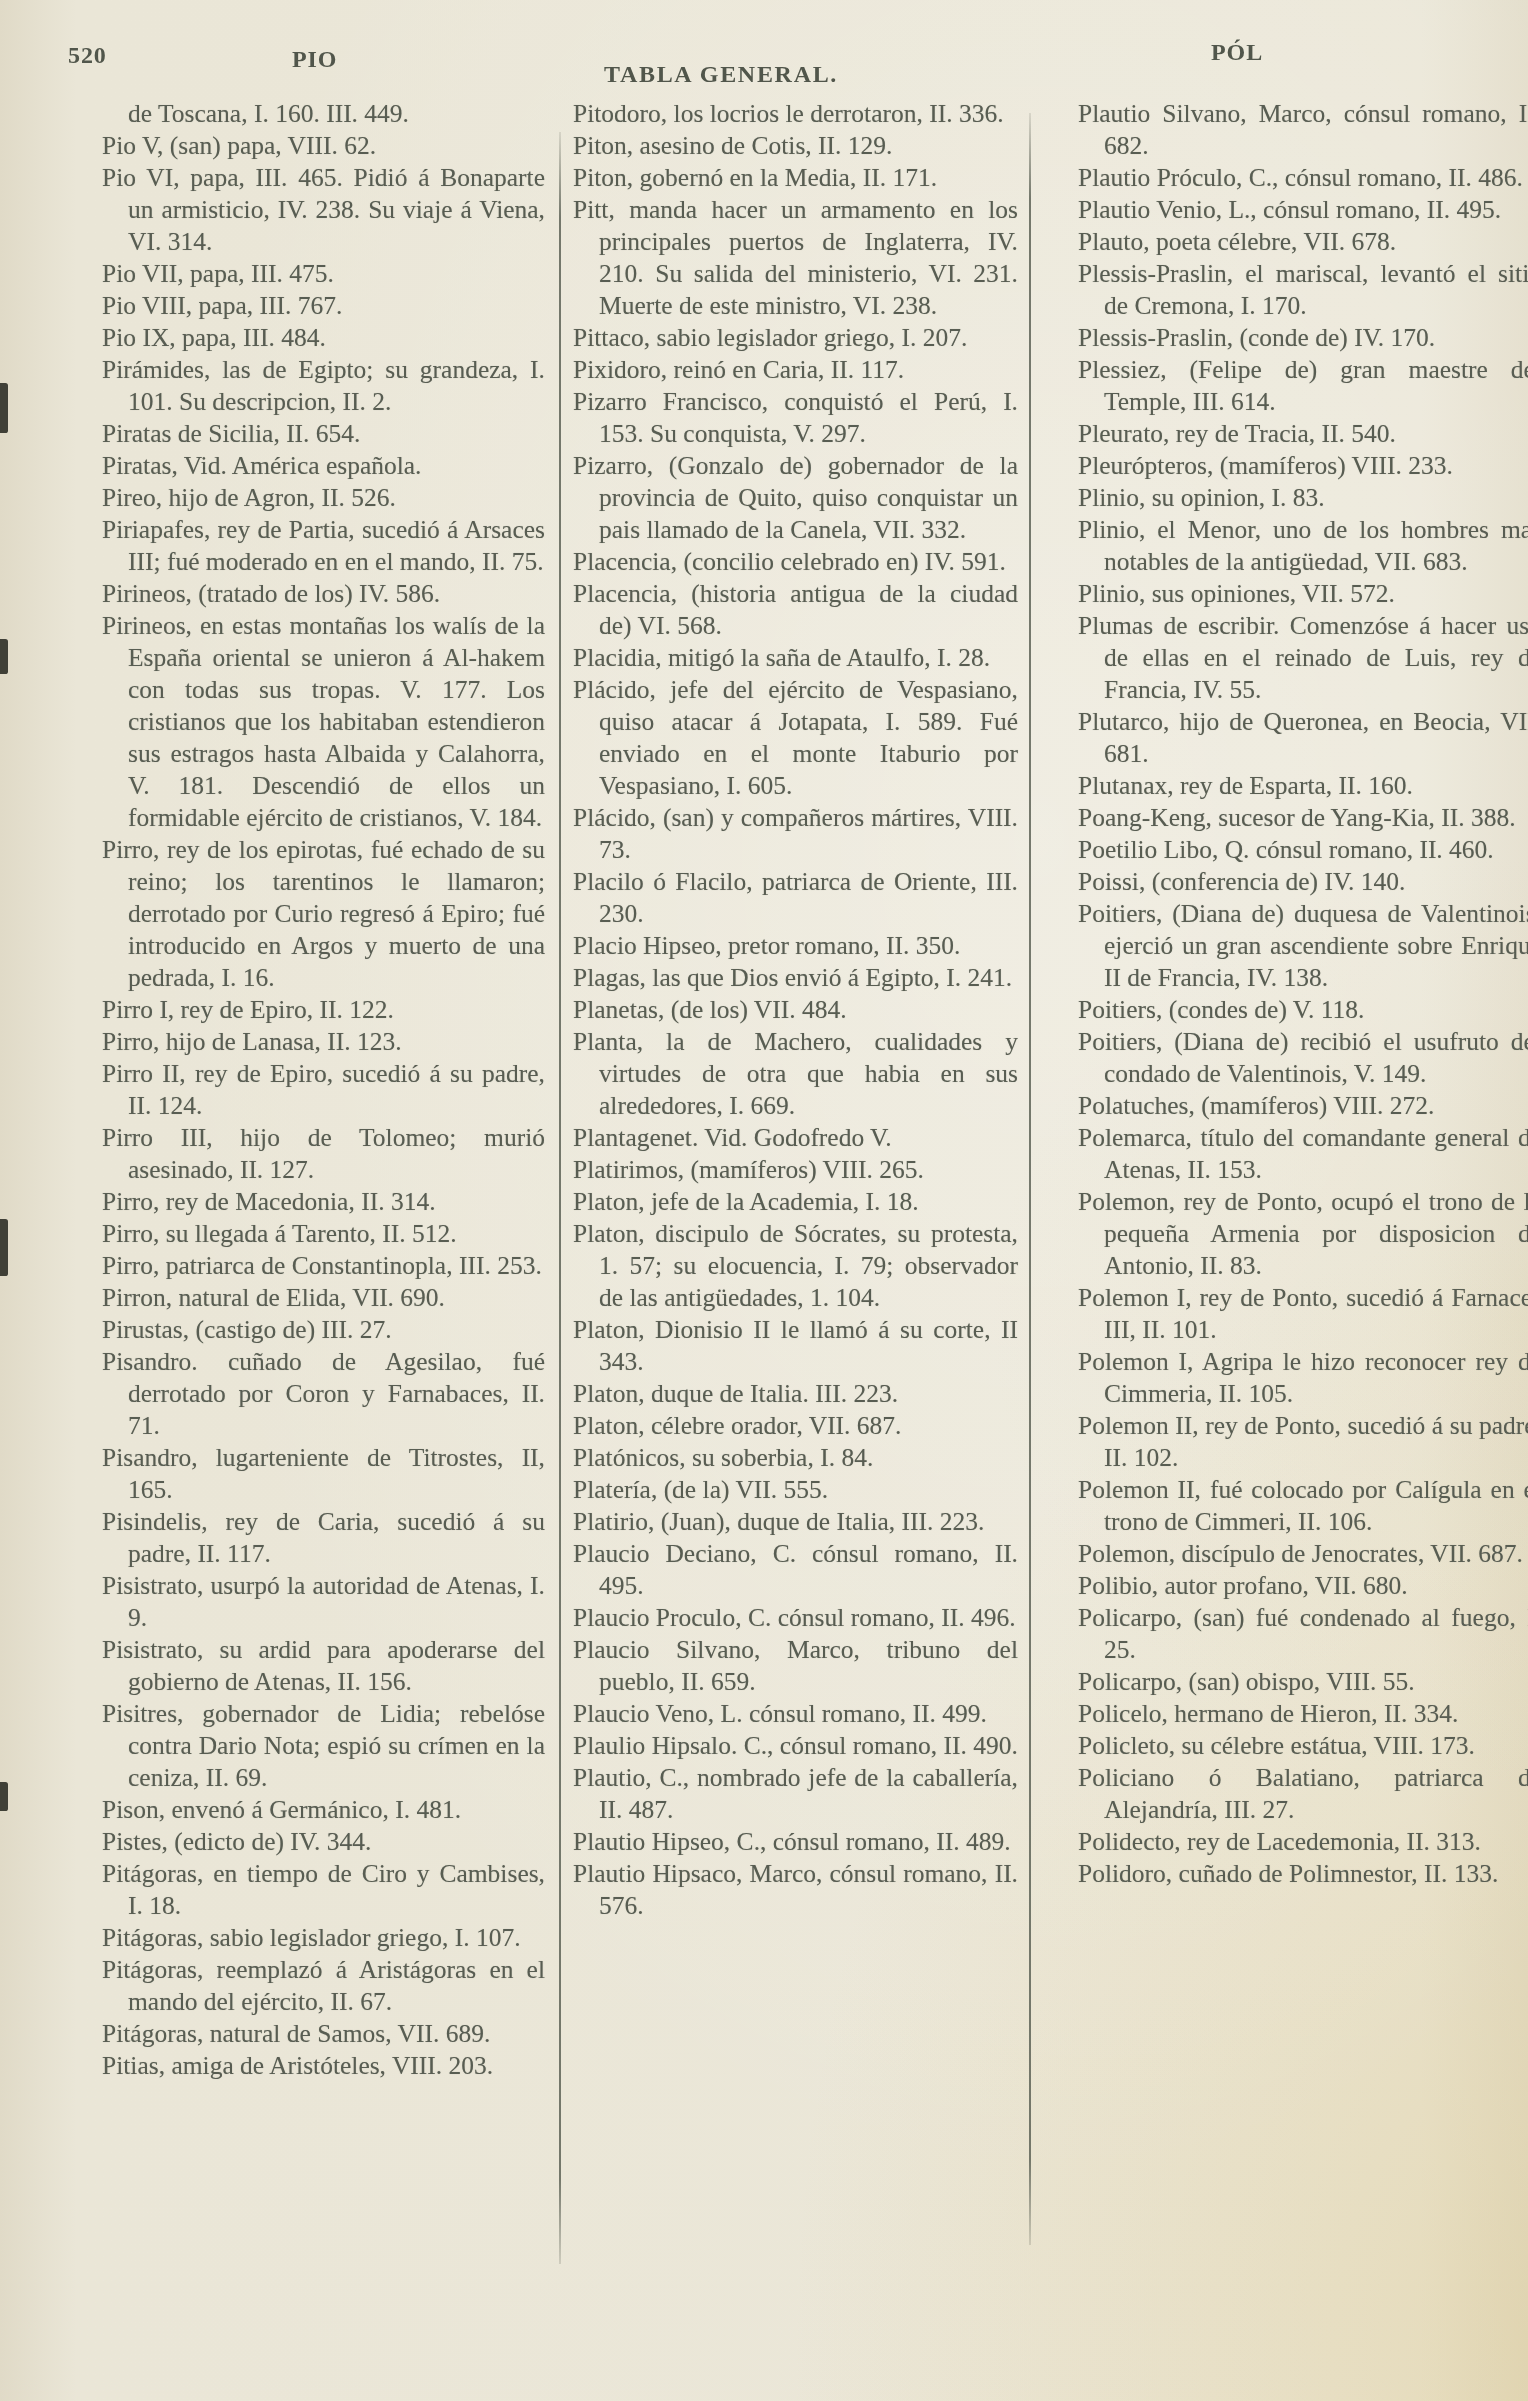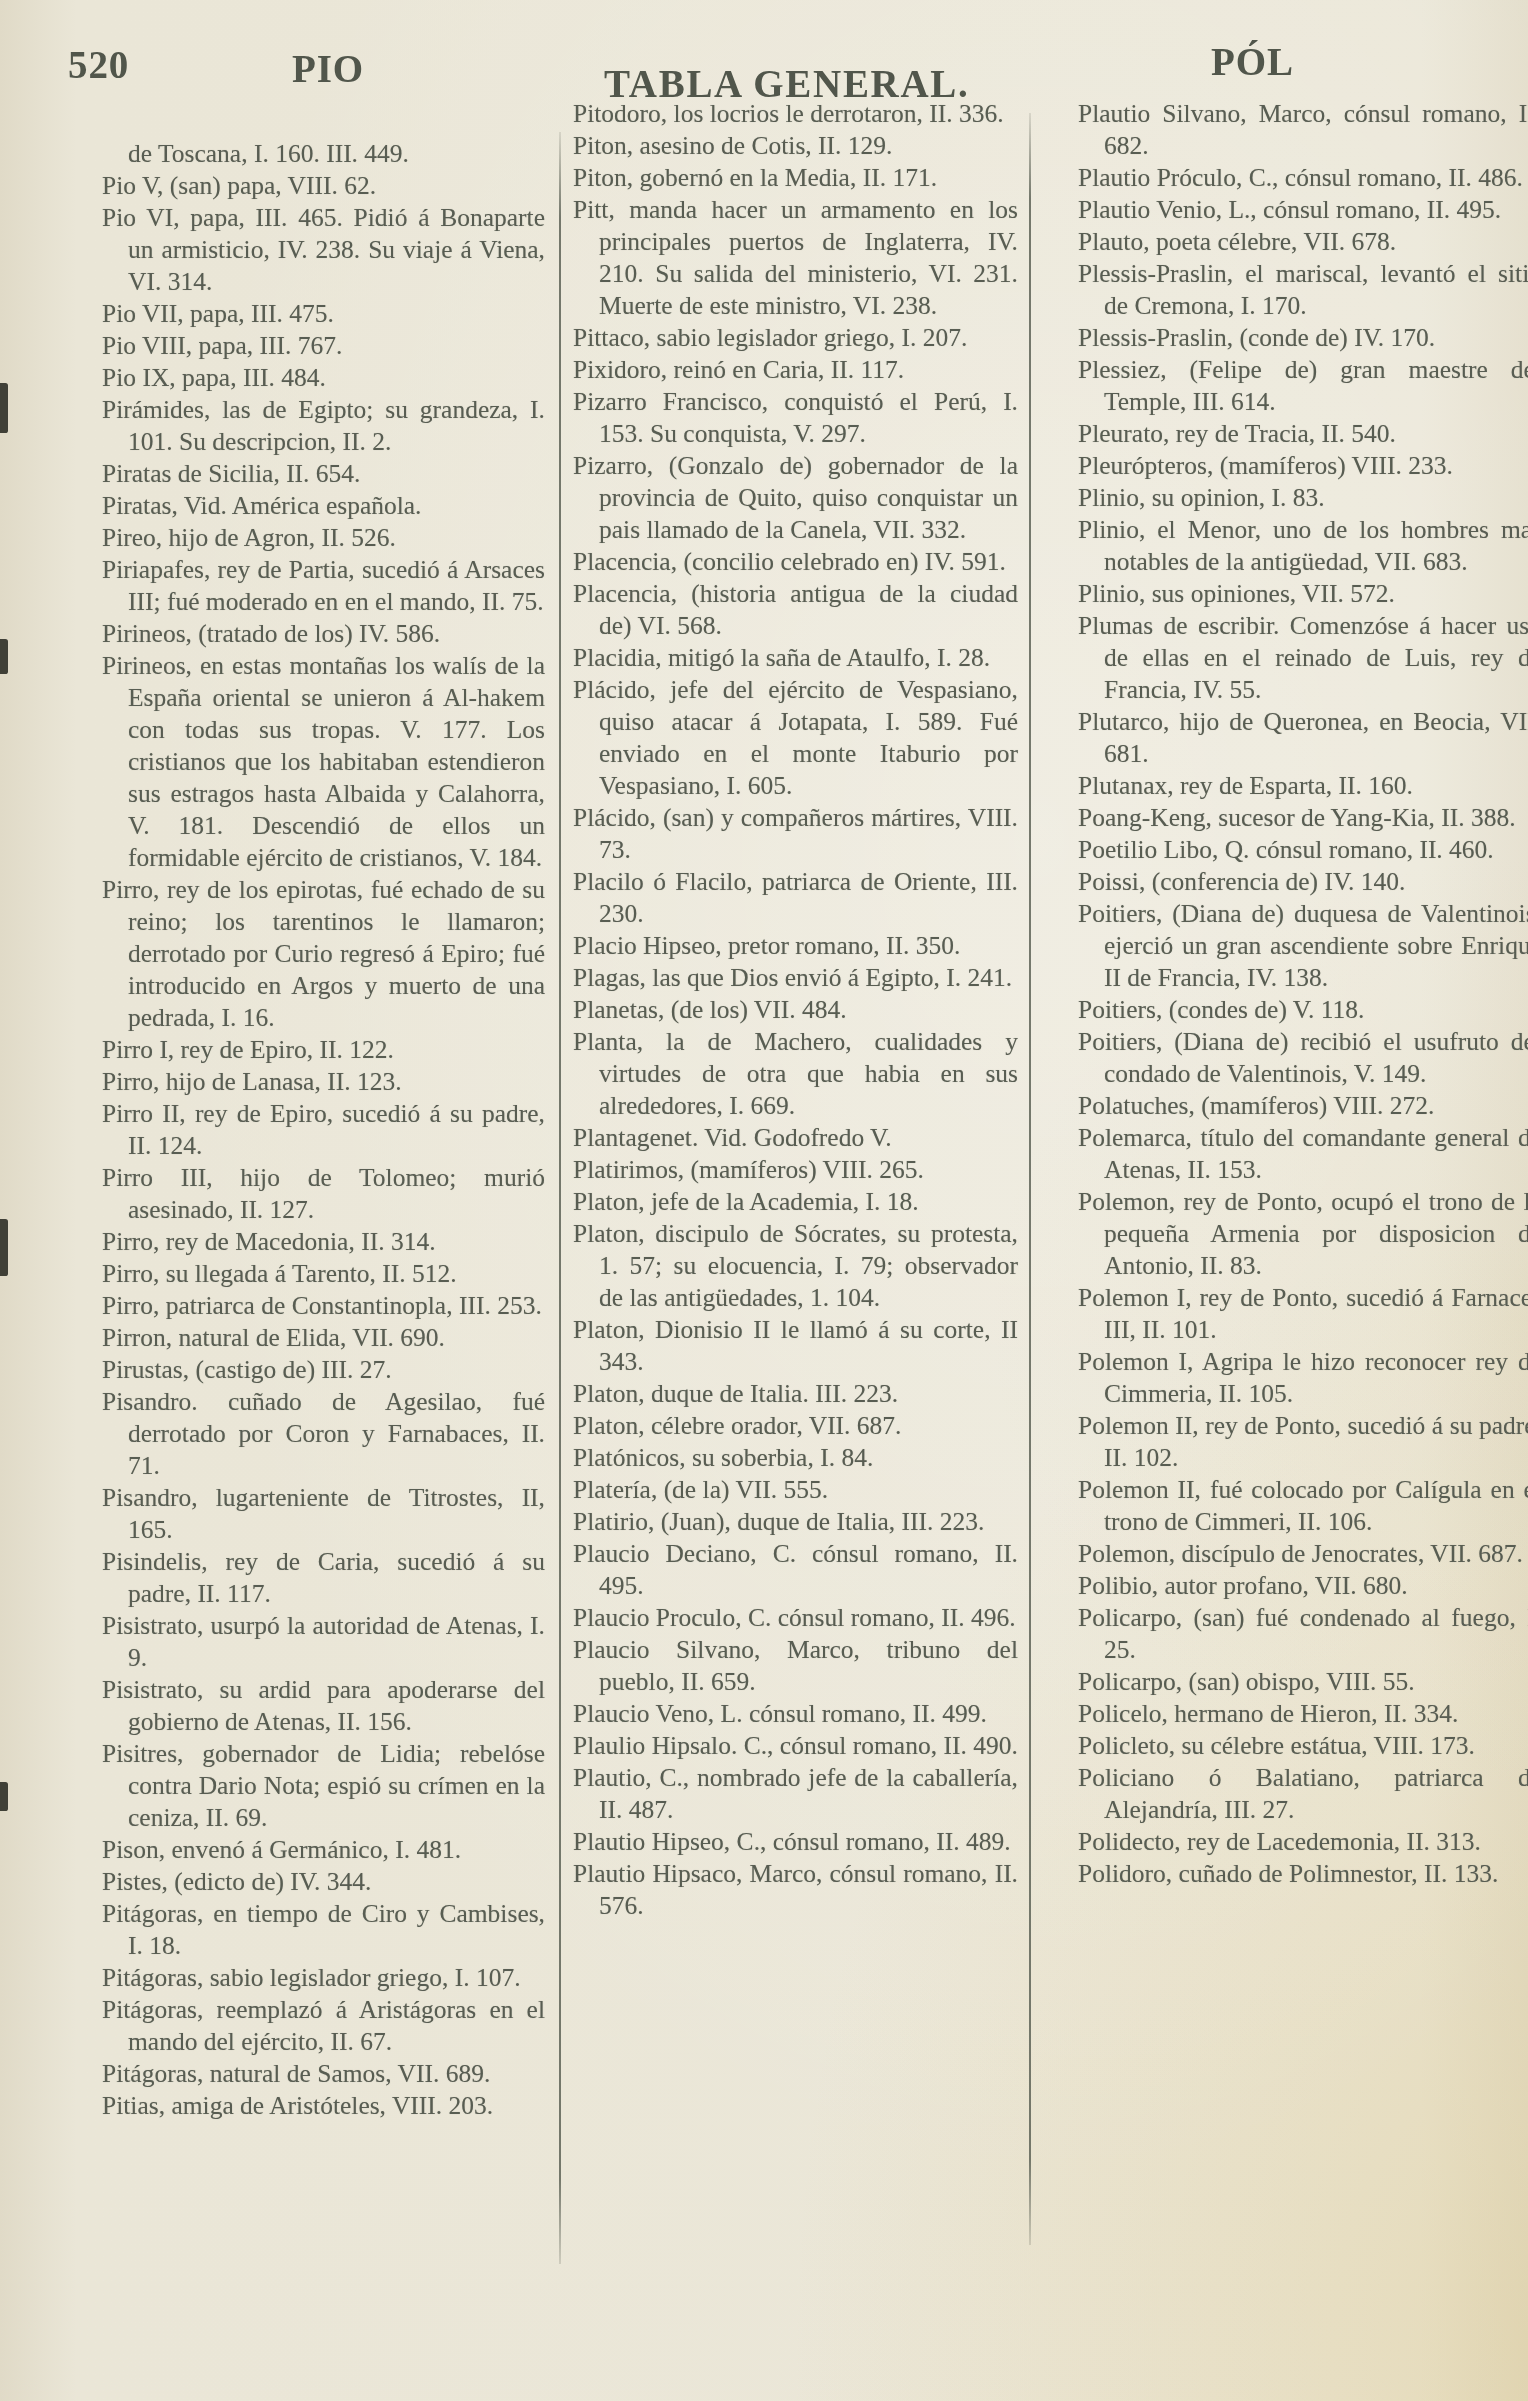--- a/index.html
+++ b/index.html
@@ -14,21 +14,21 @@
       radial-gradient(ellipse at 100% 98%, rgba(219,196,130,0.35), rgba(219,196,130,0) 34%),
       radial-gradient(ellipse at 100% 55%, rgba(214,198,150,0.18), rgba(214,198,150,0) 25%),
       linear-gradient(90deg, #e0dac7 0%, #eae6d7 5%, #ebe7d8 93%, #e3ddca 100%),
       #e9e5d6;
     color: #575c51;
   }
   .runhead {
     position: absolute;
     top: 42px; left: 0; right: 0; height: 43px;
     font-weight: bold;
-    font-size: 39px;
+    font-size: 24px;
     letter-spacing: 0.9px;
     color: #51564b;
   }
   .runhead span { position: absolute; white-space: nowrap; }
   .folio        { left: 68px;   top: 0; }
   .kw-left      { left: 260px;  top: 3.5px; margin-left: 32px; }
   .main-title   { left: 604px;  top: 19px; letter-spacing: 1.7px; }
   .kw-right     { left: 1211px; top: -3.5px; }
 
   .col {
@@ -42,21 +42,21 @@
   }
   #col-1 { left: 102px;  width: 443px; }
   #col-2 { left: 573px;  width: 445px; }
   #col-3 { left: 1044px; width: 464px; margin-left: 34px; }
 
   .entry {
     margin: 0;
     padding-left: 26px;
     text-indent: -26px;
   }
-  .entry.cont { text-indent: 0; margin-top: 40px; }
+  .entry.cont { text-indent: 0; }
 
   .divider {
     position: absolute;
     width: 1.7px;
     background: linear-gradient(180deg, rgba(95,100,88,0.15), rgba(95,100,88,0.85) 4%, rgba(95,100,88,0.85) 96%, rgba(95,100,88,0.2));
   }
   #divider-1 { left: 559px;  top: 132px; height: 2132px; }
   #divider-2 { left: 1029px; top: 113px; height: 2132px; }
 
   .edge-mark {

